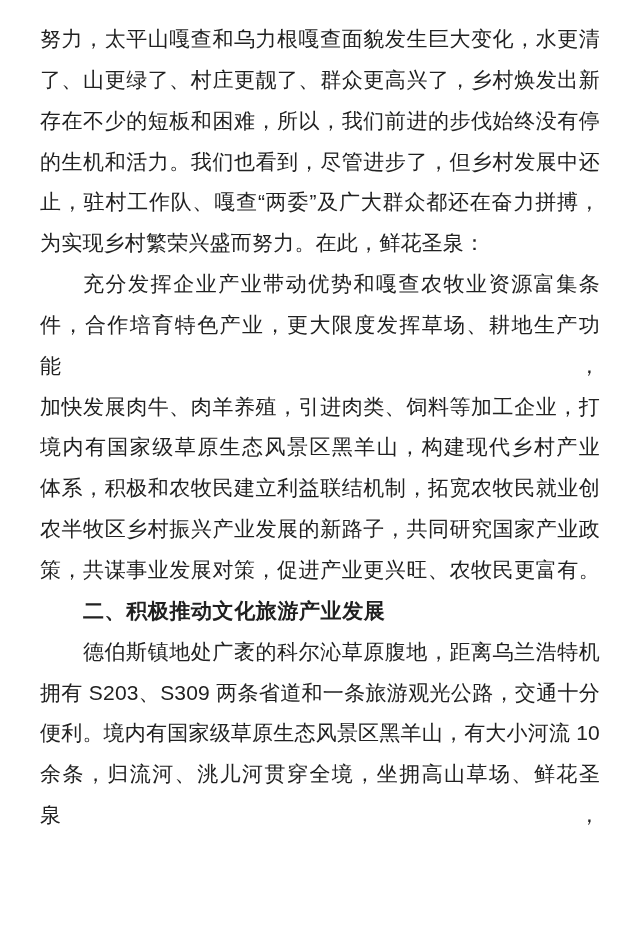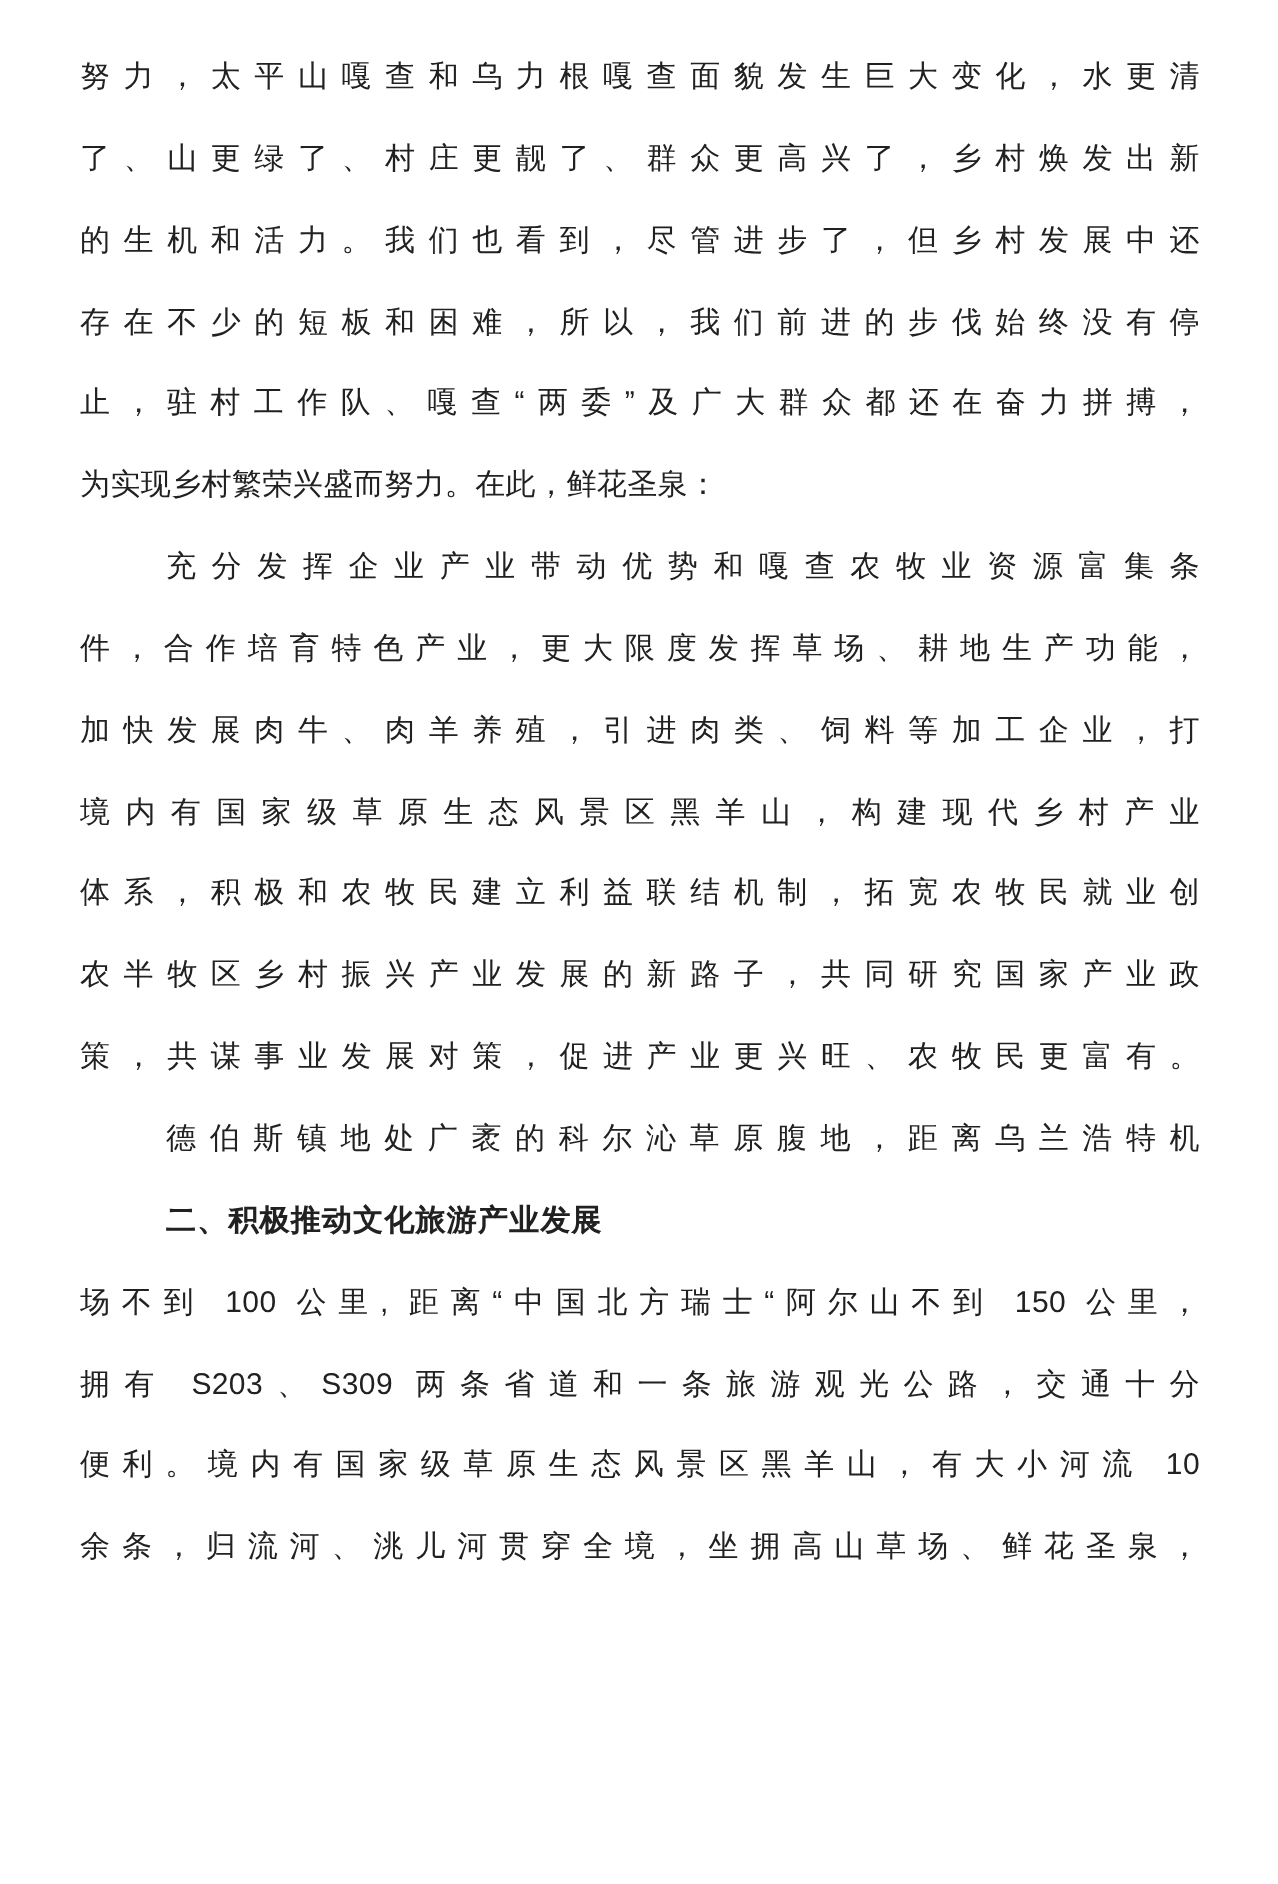--- a/index.html
+++ b/index.html
@@ -15,21 +15,21 @@
     background: #ffffff;
     overflow: hidden;
   }
   .text-block {
     position: absolute;
     left: 40px;
     top: 19px;
     width: 560px;
   }
   .line {
-    font-size: 15px;
+    font-size: 21px;
     line-height: 40.85px;
     color: #212121;
     letter-spacing: 0.2px;
     overflow: hidden;
     white-space: nowrap;
   }
   .line.fill {
     white-space: normal;
     text-align: justify;
     text-align-last: justify;
@@ -43,31 +43,30 @@
     letter-spacing: 0.6px;
   }
 </style>
 </head>
 <body>
 
 <div class="page">
   <div class="text-block">
       <div class="line fill">努力，太平山嘎查和乌力根嘎查面貌发生巨大变化，水更清</div>
       <div class="line fill">了、山更绿了、村庄更靓了、群众更高兴了，乡村焕发出新</div>
+      <div class="line fill">存在不少的短板和困难，所以，我们前进的步伐始终没有停</div>
       <div class="line fill">的生机和活力。我们也看到，尽管进步了，但乡村发展中还</div>
-      <div class="line fill">存在不少的短板和困难，所以，我们前进的步伐始终没有停</div>
       <div class="line fill">止，驻村工作队、嘎查“两委”及广大群众都还在奋力拼搏，</div>
       <div class="line">为实现乡村繁荣兴盛而努力。在此，鲜花圣泉：</div>
       <div class="line fill indent">充分发挥企业产业带动优势和嘎查农牧业资源富集条</div>
       <div class="line fill">件，合作培育特色产业，更大限度发挥草场、耕地生产功能，</div>
       <div class="line fill">加快发展肉牛、肉羊养殖，引进肉类、饲料等加工企业，打</div>
       <div class="line fill">境内有国家级草原生态风景区黑羊山，构建现代乡村产业</div>
       <div class="line fill">体系，积极和农牧民建立利益联结机制，拓宽农牧民就业创</div>
       <div class="line fill">农半牧区乡村振兴产业发展的新路子，共同研究国家产业政</div>
       <div class="line fill">策，共谋事业发展对策，促进产业更兴旺、农牧民更富有。</div>
+      <div class="line indent heading">二、积极推动文化旅游产业发展</div>
       <div class="line fill indent">德伯斯镇地处广袤的科尔沁草原腹地，距离乌兰浩特机</div>
-      <div class="line indent heading">二、积极推动文化旅游产业发展</div>
-      <div class="line fill">场不到 100 公里, 距离“中国北方瑞士“阿尔山不到 150 公里，</div>
       <div class="line fill">拥有 S203、S309 两条省道和一条旅游观光公路，交通十分</div>
       <div class="line fill">便利。境内有国家级草原生态风景区黑羊山，有大小河流 10</div>
       <div class="line fill">余条，归流河、洮儿河贯穿全境，坐拥高山草场、鲜花圣泉，</div>
     </div>
 </div>
 
 </body></html>

